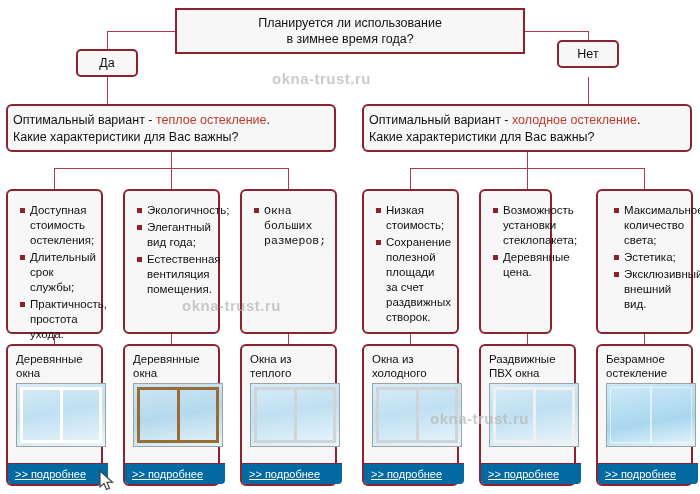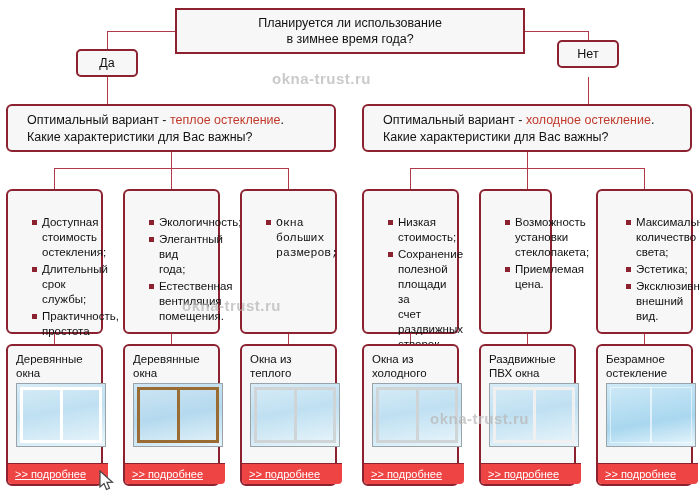--- a/index.html
+++ b/index.html
@@ -58,21 +58,21 @@
   }
   #yes-box { left: 76px; top: 49px; }
   #no-box  { left: 557px; top: 40px; }
 
   
   .branchbox {
     height: 48px;
     border: 2px solid #8c2230;
     border-radius: 6px;
     background: #f7f7f7;
-    padding: 6px 9px 0 19px;
+    padding: 6px 9px 0 5px;
     font-size: 12.5px;
     line-height: 17px;
     color: #111;
   }
   #branch-warm { left: 6px; top: 104px; width: 330px; }
   #branch-cold { left: 362px; top: 104px; width: 330px; }
   .warm-accent { color: #c0392b; }
   .cold-accent { color: #c0392b; }
 
   
@@ -80,21 +80,21 @@
     top: 189px;
     height: 145px;
     border: 2px solid #8c2230;
     border-radius: 6px;
     background: #f7f7f7;
     padding: 8px 7px 0 8px;
     font-size: 11.5px;
     line-height: 15px;
     color: #111;
   }
-  .fcard ul { list-style: none; margin: 16px; padding: 0; }
+  .fcard ul { list-style: none; margin: 4px; padding: 0; }
   .fcard li {
     position: relative;
     padding-left: 10px;
     margin-bottom: 2px;
   }
   .fcard li::before {
     content: "";
     position: absolute;
     left: 0; top: 5px;
     width: 5px; height: 5px;
@@ -142,21 +142,21 @@
   .pic.slid .mullion { background: #f0f0f0; }
   .pic.frameless { background: linear-gradient(170deg, #cfeaf7 0%, #a9d7ef 60%, #e8f6fc 100%); }
   .pic.frameless .frame { border-color: rgba(255,255,255,0.55); border-width: 1px; }
   .pic.frameless .mullion { background: rgba(255,255,255,0.6); width: 2px; }
 
   .morebtn {
     position: absolute;
     left: 0; bottom: 0;
     width: 100%;
     height: 20px;
-    background: #ef4444;
+    background: #0369a1;
     border-top: 1px solid #8c2230;
     border-radius: 0 0 4px 4px;
     color: #ffffff;
     font-size: 11px;
     display: flex;
     align-items: center;
     padding-left: 7px;
   }
   .morebtn .lbl { text-decoration: underline; }
 
@@ -265,21 +265,21 @@
   <div class="fcard abs" style="left:362px; width:97px;">
     <ul>
       <li>Низкая стоимость;</li>
       <li>Сохранение полезной площади за счет раздвижных створок.</li>
     </ul>
   </div>
 
   <div class="fcard abs" style="left:479px; width:73px;">
     <ul>
       <li>Возможность установки стеклопакета;</li>
-      <li>Приемлемая цена.</li>
+      <li>Деревянные цена.</li>
     </ul>
   </div>
 
   <div class="fcard abs" style="left:596px; width:97px;padding-left:12px;">
     <ul>
       <li>Максимальное количество света;</li>
       <li>Эстетика;</li>
       <li>Эксклюзивный внешний вид.</li>
     </ul>
   </div>

